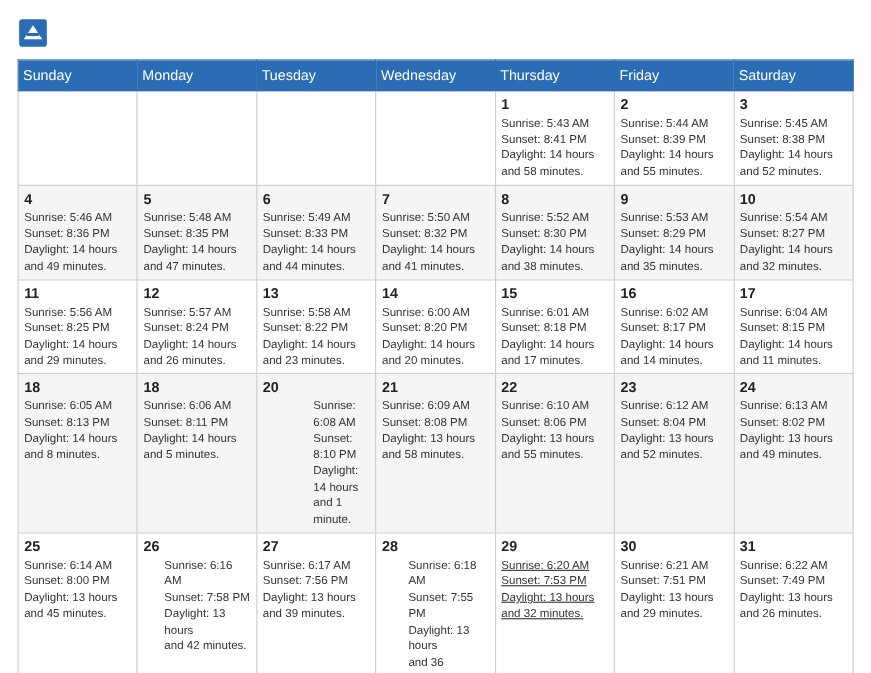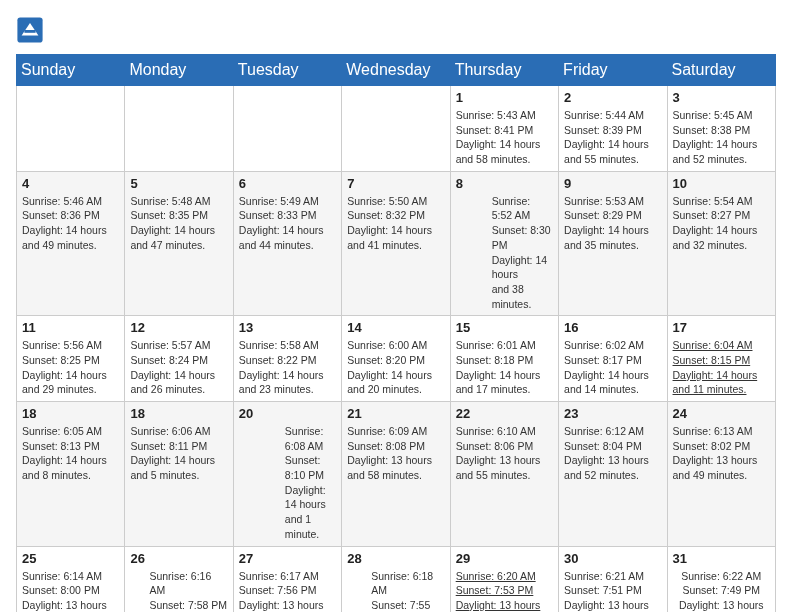--- a/index.html
+++ b/index.html
@@ -47,21 +47,21 @@
     .calendar {
       width: 100%;
       border-collapse: collapse;
       font-size: 11px;
     }
     .calendar th {
       background: #2a6db5;
       color: #fff;
       padding: 6px 4px;
       text-align: left;
-      font-size: 16px;
+      font-size: 13px;
       font-weight: normal;
       border: 1px solid #2a6db5;
     }
     .calendar td {
       border: 1px solid #ccc;
       vertical-align: top;
       padding: 4px 5px;
       width: 108px;
       min-height: 80px;
       background: #fff;
@@ -170,21 +170,21 @@
         </td>
         <td>
           <span class="day-num">7</span>
           <div class="day-info" style="white-space: pre-line;">Sunrise: 5:50 AM
 Sunset: 8:32 PM
 Daylight: 14 hours
 and 41 minutes.</div>
         </td>
         <td>
           <span class="day-num">8</span>
-          <div class="day-info" style="white-space: pre-line; margin-left: 36px;">Sunrise: 5:52 AM
+          <div class="day-info" style="white-space: pre-line;">Sunrise: 5:52 AM
 Sunset: 8:30 PM
 Daylight: 14 hours
 and 38 minutes.</div>
         </td>
         <td>
           <span class="day-num">9</span>
           <div class="day-info" style="white-space: pre-line;">Sunrise: 5:53 AM
 Sunset: 8:29 PM
 Daylight: 14 hours
 and 35 minutes.</div>
@@ -235,21 +235,21 @@
         </td>
         <td>
           <span class="day-num">16</span>
           <div class="day-info" style="white-space: pre-line;">Sunrise: 6:02 AM
 Sunset: 8:17 PM
 Daylight: 14 hours
 and 14 minutes.</div>
         </td>
         <td>
           <span class="day-num">17</span>
-          <div class="day-info" style="white-space: pre-line; text-decoration: underline;">Sunrise: 6:04 AM
+          <div class="day-info" style="white-space: pre-line;">Sunrise: 6:04 AM
 Sunset: 8:15 PM
 Daylight: 14 hours
 and 11 minutes.</div>
         </td>
       </tr>
       <tr>
         <td>
           <span class="day-num">18</span>
           <div class="day-info" style="white-space: pre-line;">Sunrise: 6:05 AM
 Sunset: 8:13 PM
@@ -337,20 +337,20 @@
         </td>
         <td>
           <span class="day-num">30</span>
           <div class="day-info" style="white-space: pre-line;">Sunrise: 6:21 AM
 Sunset: 7:51 PM
 Daylight: 13 hours
 and 29 minutes.</div>
         </td>
         <td>
           <span class="day-num">31</span>
-          <div class="day-info" style="white-space: pre-line; text-align: center;">Sunrise: 6:22 AM
+          <div class="day-info" style="white-space: pre-line;">Sunrise: 6:22 AM
 Sunset: 7:49 PM
 Daylight: 13 hours
 and 26 minutes.</div>
         </td>
       </tr>
     </tbody>
 </table>
 
 </body></html>

